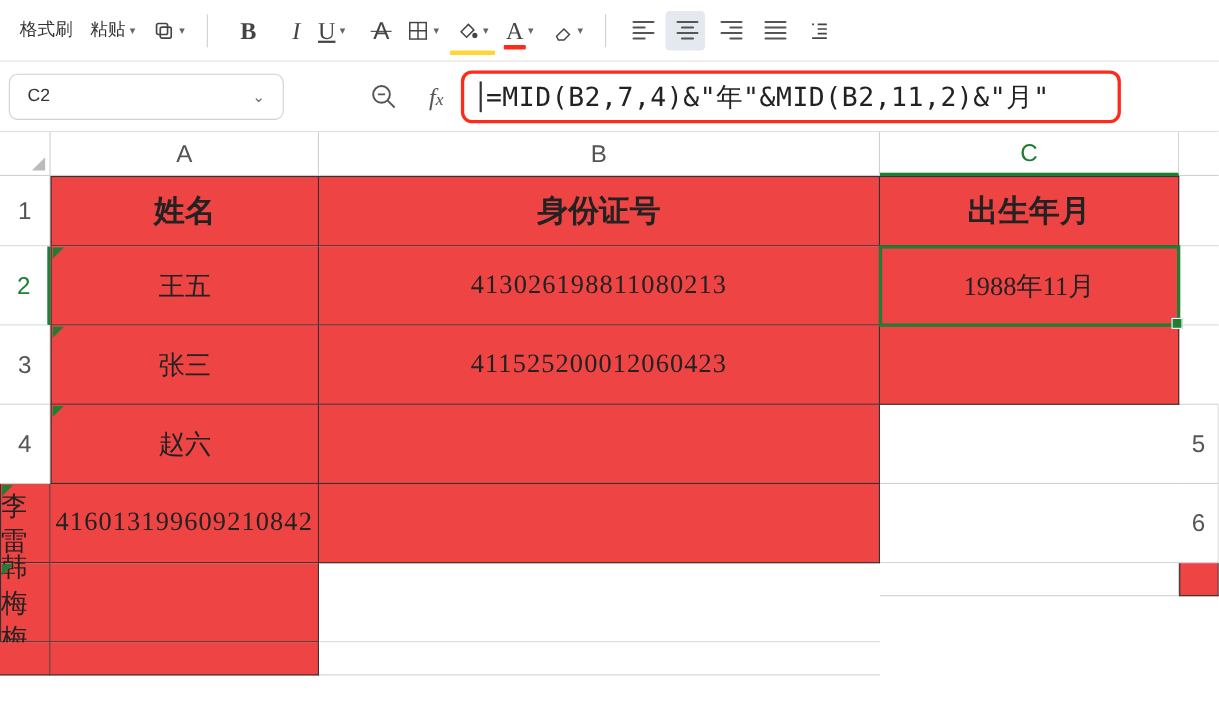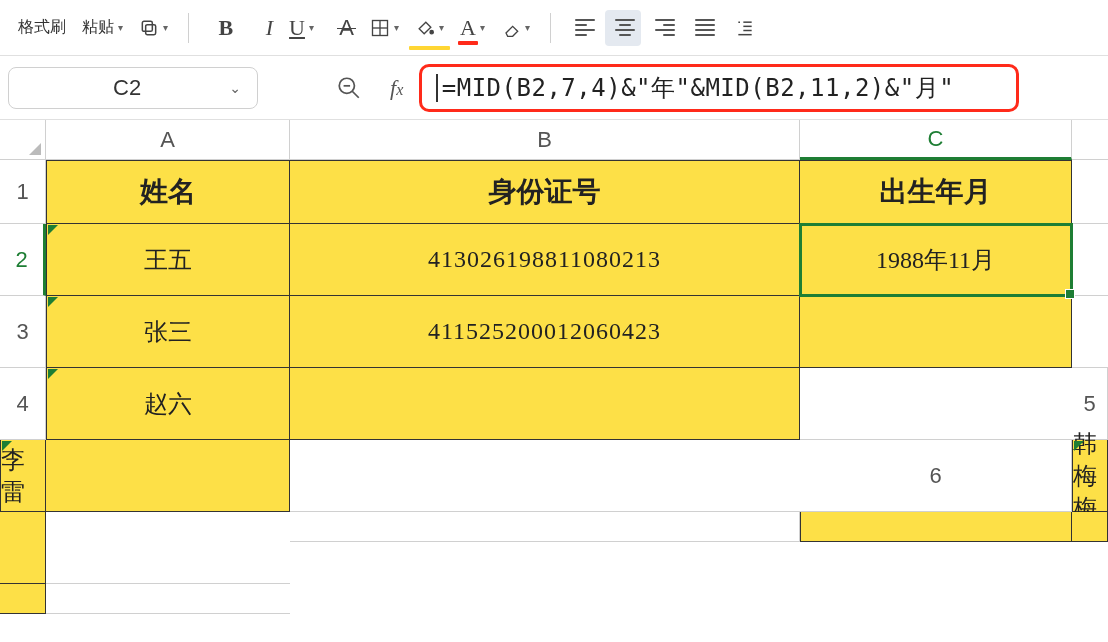--- a/index.html
+++ b/index.html
@@ -68,21 +68,21 @@
       height: 42px;
       border: 1px solid #d0d0d0;
       border-radius: 8px;
       display: flex;
       align-items: center;
       justify-content: space-between;
       padding: 0 16px;
       font-size: 20px;
       color: #333;
     }
-    .name-box-value { flex: 1; text-align: center; font-size: 22px; }
+    .name-box-value { flex: 1; text-align: left; font-size: 16px; }
     .name-box-chev { font-size: 14px; color: #666; }
     
     .zoom-out {
       width: 42px;
       height: 42px;
       display: flex;
       align-items: center;
       justify-content: center;
       margin-left: 60px;
     }
@@ -153,21 +153,21 @@
     
     .cell {
       border-right: 1px solid #d0d0d0;
       border-bottom: 1px solid #d0d0d0;
       display: flex;
       align-items: center;
       justify-content: center;
       font-size: 24px;
       color: #222;
       position: relative;
-      background: #fde047;
+      background: #ef4444;
     }
     .cell.header-cell {
       font-weight: 700;
       font-size: 28px;
     }
     
     
     .tbl-cell {
       border-right: 1.5px solid #333;
       border-bottom: 1.5px solid #333;
@@ -420,20 +420,21 @@
     <div class="cell tbl-cell r-header-rows"></div>
     <div class="end-col r-header-rows"></div>
 
     <div class="row-header r-header-rows">4</div>
     <div class="cell tbl-cell left r-header-rows greentri" style="font-family:SimSun">赵六</div>
     <div class="cell tbl-cell r-header-rows"></div>
     <div class="end-col r-header-rows"></div>
 
     <div class="row-header r-header-rows">5</div>
     <div class="cell tbl-cell left r-header-rows greentri" style="font-family:SimSun">李雷</div>
+    <div class="cell tbl-cell r-header-rows" style="font-family:SimSun;letter-spacing:1px">416013199609210842</div>
     <div class="cell tbl-cell r-header-rows"></div>
     <div class="end-col r-header-rows"></div>
 
     <div class="row-header r-header-rows">6</div>
     <div class="cell tbl-cell left r-header-rows greentri" style="font-family:SimSun">韩梅梅</div>
     <div class="cell tbl-cell r-header-rows"></div>
     <div class="end-col r-header-rows"></div>
 
     <div class="row-header" style="height:30px"></div>
     <div class="cell tbl-cell left" style="height:30px"></div>

